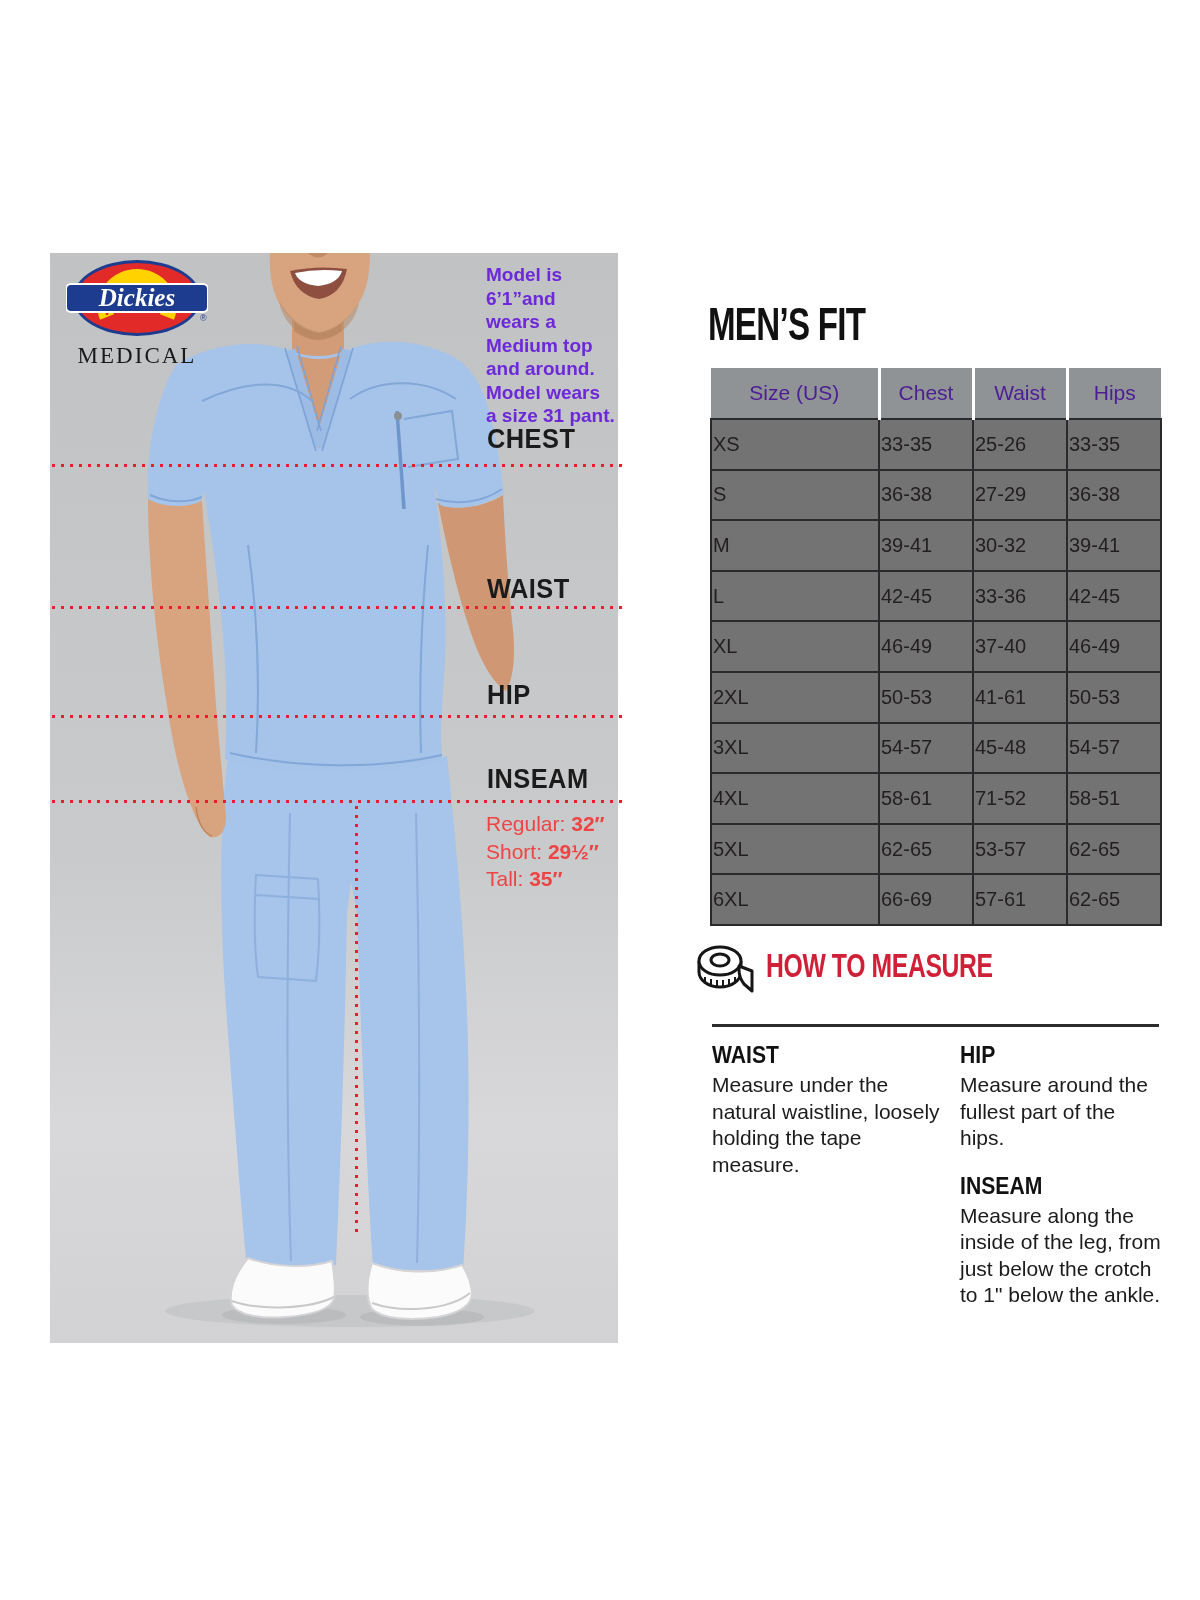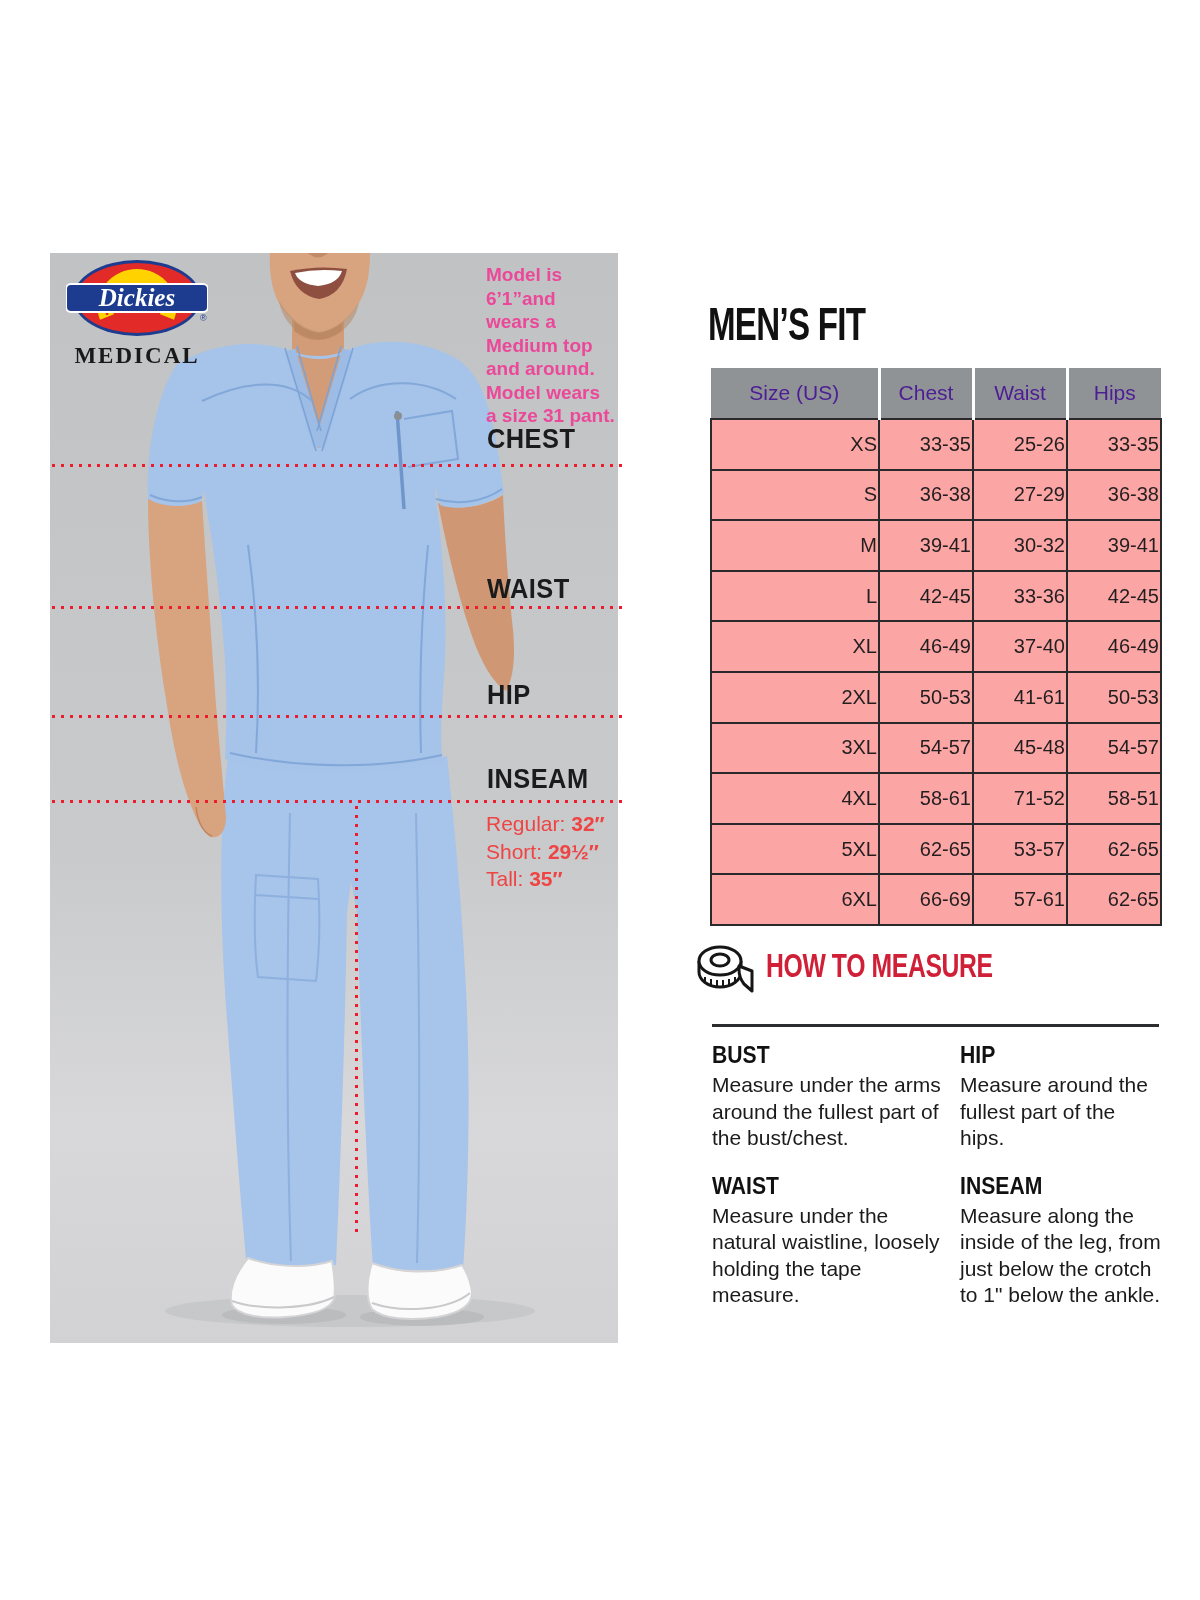--- a/index.html
+++ b/index.html
@@ -5,24 +5,24 @@
   html,body { margin:0; padding:0; background:#fff; }
   .page { position:relative; width:1200px; height:1600px; background:#fff;
           font-family:"Liberation Sans",sans-serif; overflow:hidden; }
 
   
   .photo-panel { position:absolute; left:50px; top:253px; width:568px; height:1090px;
                  background:linear-gradient(180deg,#c1c2c4 0%,#c9cacc 55%,#d8d8da 80%,#d2d2d4 100%);
                  overflow:hidden; }
   .logo-wrap { position:absolute; left:66px; top:257px; width:142px; height:86px; }
   .medical   { position:absolute; left:62px; top:343px; width:150px; text-align:center;
-               font-family:"Liberation Serif",serif; font-weight:700; font-size:23px;
+               font-family:"Liberation Serif",serif; font-weight:400; font-size:23px;
                letter-spacing:2px; color:#191919; }
   .model-note { position:absolute; left:486px; top:263px; width:134px; font-size:19px;
-                line-height:23.5px; font-weight:700; color:#ec4899; }
+                line-height:23.5px; font-weight:700; color:#6d28d9; }
   .photo-label { position:absolute; left:487px; font-size:27px; font-weight:700; color:#1b1b1b;
                  letter-spacing:.5px; transform:scaleX(.94); transform-origin:0 50%; }
   .lbl-chest  { top:424px; }
   .lbl-waist  { top:574px; }
   .lbl-hip    { top:680px; }
   .lbl-inseam { top:764px; }
   .dot-h { position:absolute; left:52px; width:573px; height:3px;
            background:repeating-linear-gradient(to right,#ec1c2e 0 3px,transparent 3px 9px); }
   .line-chest  { top:464px; }
   .line-waist  { top:606px; }
@@ -37,21 +37,21 @@
   
   .fit-title { position:absolute; left:708px; top:297px; font-size:46px; font-weight:900;
                color:#111; letter-spacing:-1px; transform:scaleX(.72); transform-origin:0 0;
                white-space:nowrap; }
   .size-table { position:absolute; left:710px; top:368px; width:450px;
                 border-collapse:collapse; table-layout:fixed; }
   .size-table th { background:#909396; color:#4c1d95; font-weight:400; font-size:21px;
                    height:48px; border-left:3px solid #fff; }
   .size-table th:first-child { border-left:none; }
   .size-table td { border:2px solid #2a2a2c; font-size:20px; color:#231f20;
-                   text-align:right; height:46.6px; background:#fca5a5; }
+                   text-align:left; height:46.6px; background:#737373; }
 
   .htm-icon  { position:absolute; left:694px; top:944px; }
   .htm-title { position:absolute; left:766px; top:947px; font-size:33px; font-weight:900;
                color:#d02038; letter-spacing:-.5px; transform:scaleX(.75); transform-origin:0 0;
                white-space:nowrap; }
   .divider { position:absolute; left:712px; top:1024px; width:447px; height:3px; background:#2b2d2f; }
   .measure-col { position:absolute; top:1042px; }
   .col-left  { left:712px; width:238px; }
   .col-right { left:960px; width:205px; }
   .m-item  { margin-bottom:21px; }
@@ -246,24 +246,20 @@
       <g stroke="#161616" stroke-width="2">
         <path d="M11 33 L11 39 M17 35 L17 41 M23 36 L23 42 M29 36 L29 42 M35 35 L35 41 M41 33 L41 39"></path>
       </g>
     </svg>
   </div>
   <div class="htm-title">HOW TO MEASURE</div>
   <div class="divider"></div>
 
   <div class="measure-col col-left">
     <div class="m-item">
-      <div class="m-label">BUST</div>
-      <div class="m-text">Measure under the arms around the fullest part of the bust/chest.</div>
-    </div>
-    <div class="m-item">
       <div class="m-label">WAIST</div>
       <div class="m-text">Measure under the natural waistline, loosely holding the tape measure.</div>
     </div>
   </div>
   <div class="measure-col col-right">
     <div class="m-item">
       <div class="m-label">HIP</div>
       <div class="m-text">Measure around the fullest part of the hips.</div>
     </div>
     <div class="m-item">

